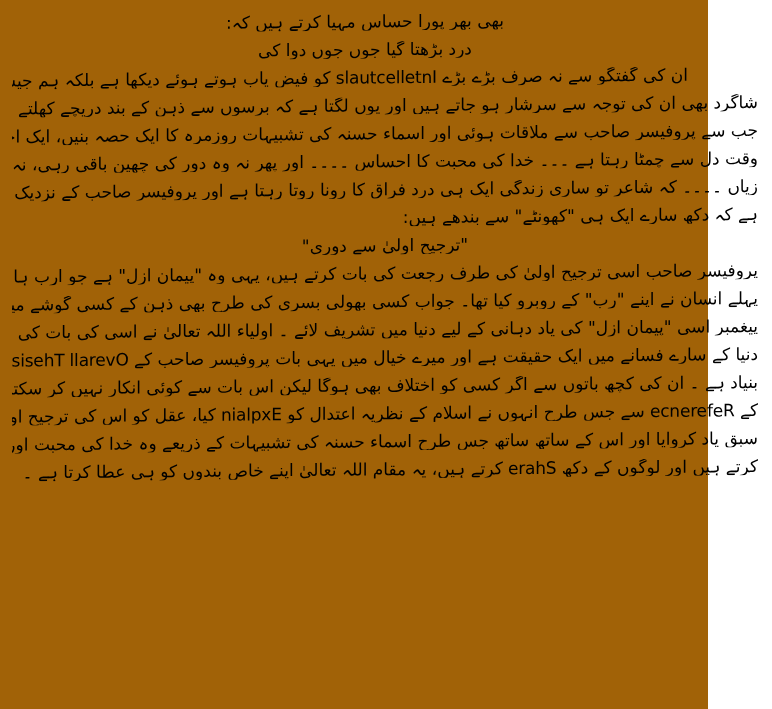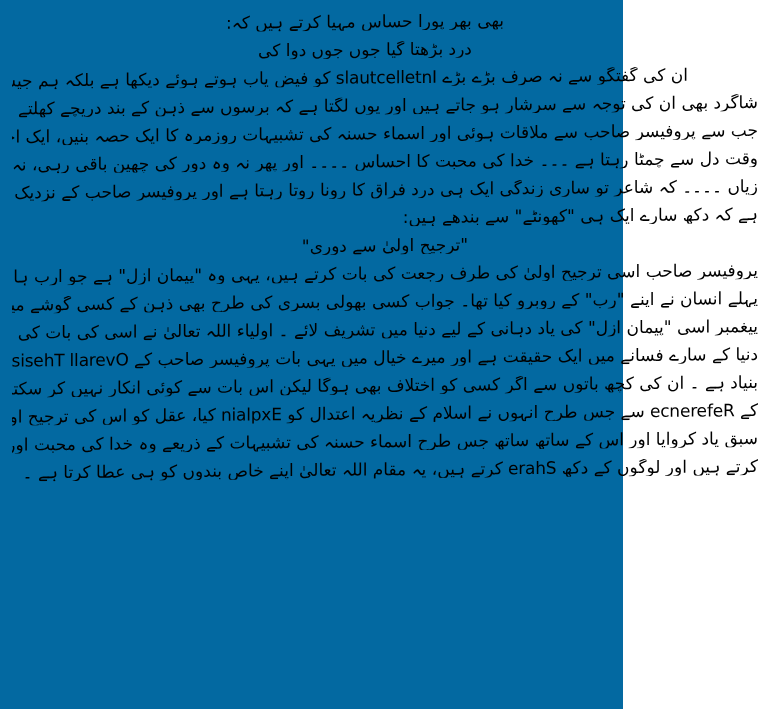--- a/index.html
+++ b/index.html
@@ -9,23 +9,23 @@
   }
   body {
     width: 772px;
     height: 709px;
     overflow: hidden;
     font-family: "DejaVu Sans", sans-serif;
   }
 
   #page {
     position: relative;
-    width: 623px;
+    width: 708px;
     height: 709px;
-    background: #0369a1;
+    background: #a16207;
   }
 
   .doc-body {
     position: absolute;
     top: 0;
     left: 0;
     width: 772px;
     padding: 10px 14px 0 12px;
     box-sizing: border-box;
     direction: rtl;

